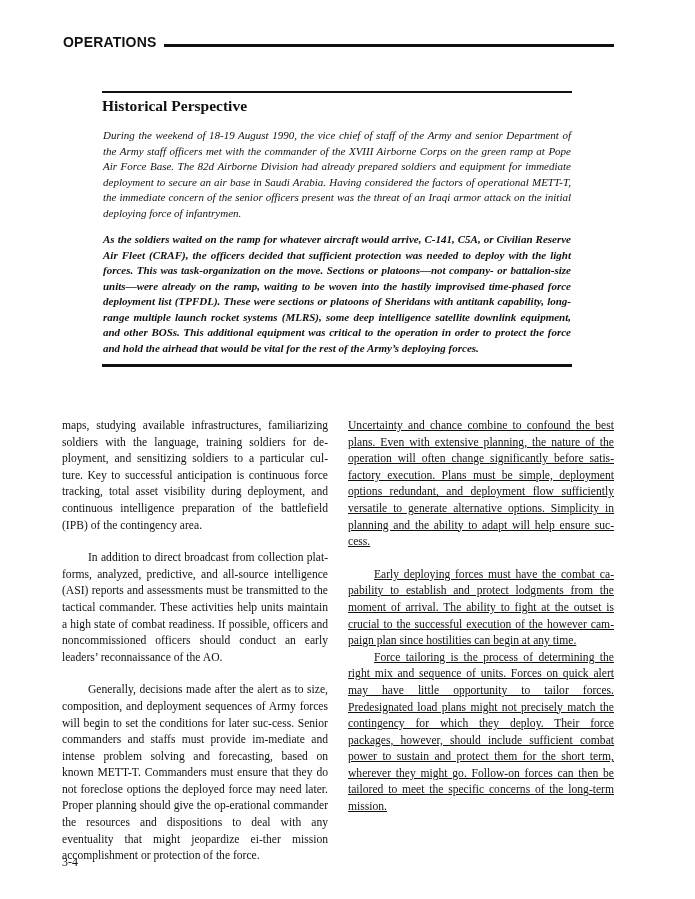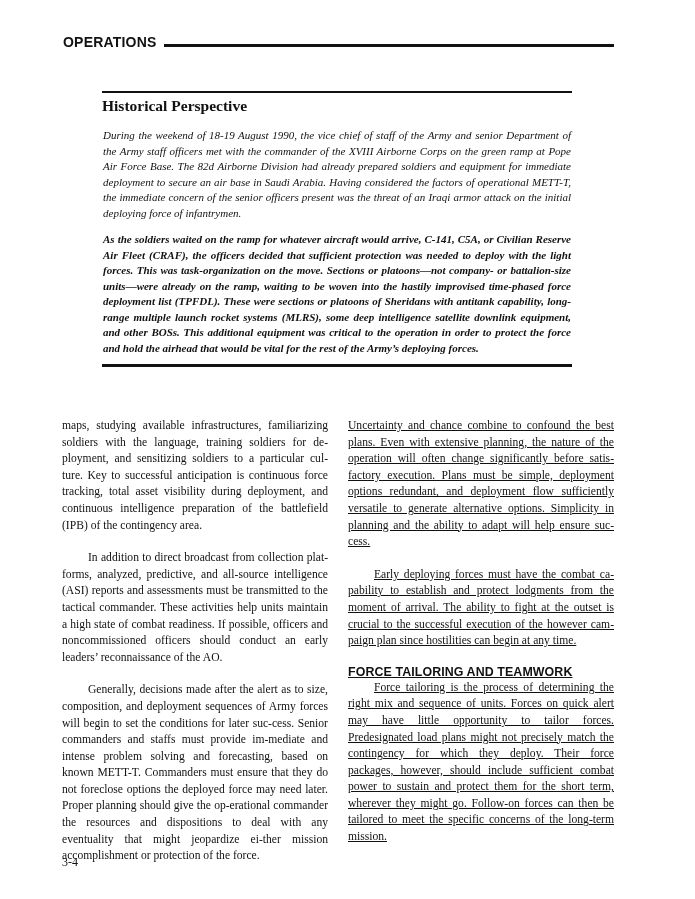--- a/index.html
+++ b/index.html
@@ -125,17 +125,16 @@
 
 <div class="col left">
   <p>maps, studying available infrastructures, familiarizing soldiers with the language, training soldiers for de-ployment, and sensitizing soldiers to a particular cul-ture.  Key to successful anticipation is continuous force tracking, total asset visibility during deployment, and continuous intelligence preparation of the battlefield (IPB) of the contingency area.</p>
   <p class="indent gap">In addition to direct broadcast from collection plat-forms, analyzed, predictive, and all-source intelligence (ASI) reports and assessments must be transmitted to the tactical commander. These activities help units maintain a high state of combat readiness.  If possible, officers and noncommissioned officers should conduct an early leaders’ reconnaissance of the AO.</p>
   <p class="indent gap">Generally, decisions made after the alert as to size, composition, and deployment sequences of Army forces will begin to set the conditions for later suc-cess. Senior commanders and staffs must provide im-mediate and intense problem solving and forecasting, based on known METT-T. Commanders must ensure that they do not foreclose options the deployed force may need later.  Proper planning should give the op-erational commander the resources and dispositions to deal with any eventuality that might jeopardize ei-ther mission accomplishment or protection of the force.</p>
 </div>
 
 <div class="col right">
   <p>Uncertainty and chance combine to confound the best plans.  Even with extensive planning, the nature of the operation will  often change significantly before satis-factory execution.  Plans must be simple, deployment options redundant, and deployment flow sufficiently versatile to generate alternative options.  Simplicity in planning and the ability to adapt will help ensure suc-cess.</p>
   <p class="indent gap">Early deploying forces must have the combat ca-pability to establish and protect lodgments from the moment of arrival.  The ability to fight at the outset is crucial to the successful execution of the however cam-paign plan since hostilities can begin at any time.</p>
-  <h2>FORCE TAILORING AND TEAMWORK</h2>
   <p class="indent">Force tailoring is the process of determining the right mix and sequence of units.  Forces on quick alert may have little opportunity to tailor forces. Predesignated load plans might not precisely match the contingency for which they deploy.  Their force packages, however, should include sufficient combat power to sustain and protect them for the short term, wherever they might go.  Follow-on forces can then be tailored to meet the specific concerns of the long-term mission.</p>
 </div>
 
 <div class="page-number">3-4</div>
 
 </body></html>

